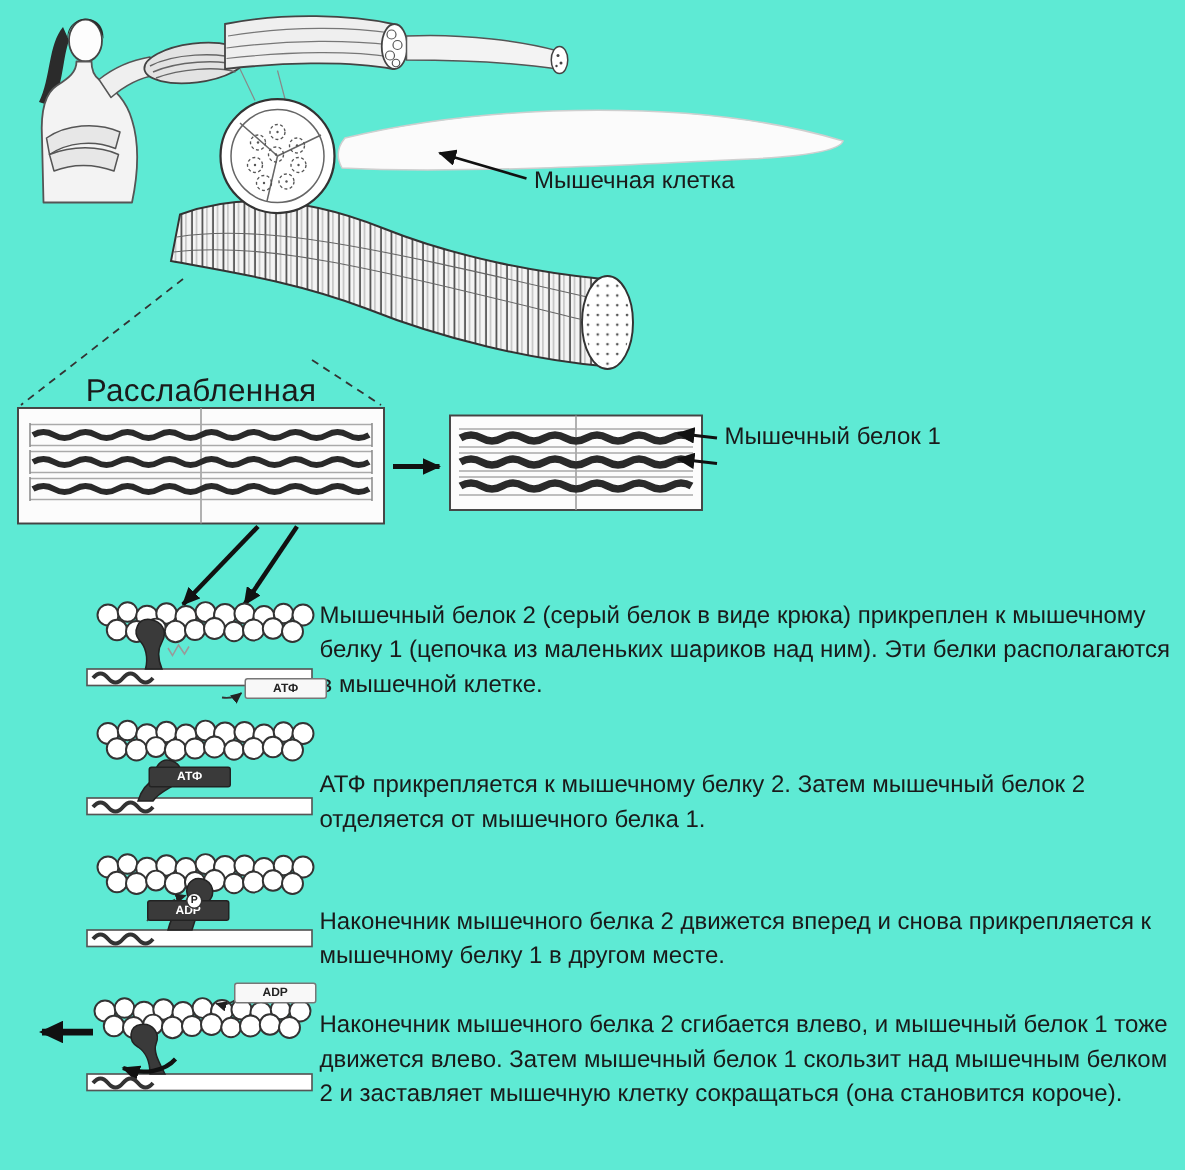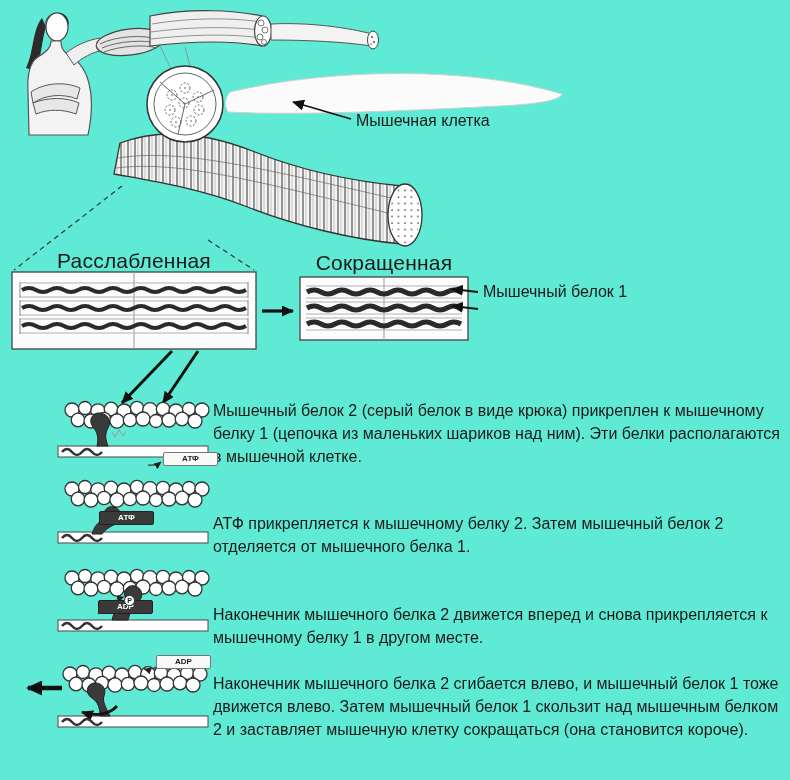--- a/index.html
+++ b/index.html
@@ -233,21 +233,20 @@
     <use href="#chain" x="70" y="674"></use>
     <path d="M100,716 C100,708 98,702 92,698 C85,694 86,684 94,683 C102,682 107,689 104,696 C102,701 106,708 110,716 z" fill="#3a3a3a" stroke="#222" stroke-width="1"></path>
     <path d="M117,706 C110,714 96,717 82,712" stroke="#111" stroke-width="2.8" fill="none" marker-end="url(#ah)"></path>
     <path d="M158,666 q-7,5 -14,3" stroke="#333" stroke-width="1.2" fill="none" marker-end="url(#ahs)"></path>
     <use href="#squig" x="62" y="722" stroke="#333" stroke-width="2.6"></use>
   </g>
 </svg>
 
 <div class="lbl" style="left:356px;top:112px">Мышечная клетка</div>
 <div class="box-title" style="left:12px;top:249px;width:244px">Расслабленная</div>
-<div class="box-title" style="left:300px;top:251px;width:168px">Сокращенная</div>
 <div class="lbl" style="left:483px;top:283px">Мышечный белок 1</div>
 
 <div class="step-text" style="top:399px">Мышечный белок 2 (серый белок в виде крюка) прикреплен к мышечному белку 1 (цепочка из маленьких шариков над ним). Эти белки располагаются в мышечной клетке.</div>
 <div class="step-text" style="top:512px">АТФ прикрепляется к мышечному белку 2. Затем мышечный белок 2 отделяется от мышечного белка 1.</div>
 <div class="step-text" style="top:603px">Наконечник мышечного белка 2 движется вперед и снова прикрепляется к мышечному белку 1 в другом месте.</div>
 <div class="step-text" style="top:672px">Наконечник мышечного белка 2 сгибается влево, и мышечный белок 1 тоже движется влево. Затем мышечный белок 1 скользит над мышечным белком 2 и заставляет мышечную клетку сокращаться (она становится короче).</div>
 
 <span class="badge light" style="left:163px;top:452px">АТФ</span>
 <span class="badge dark" style="left:99px;top:511px">АТФ</span>
 <span class="badge dark" style="left:98px;top:600px">ADP</span>

